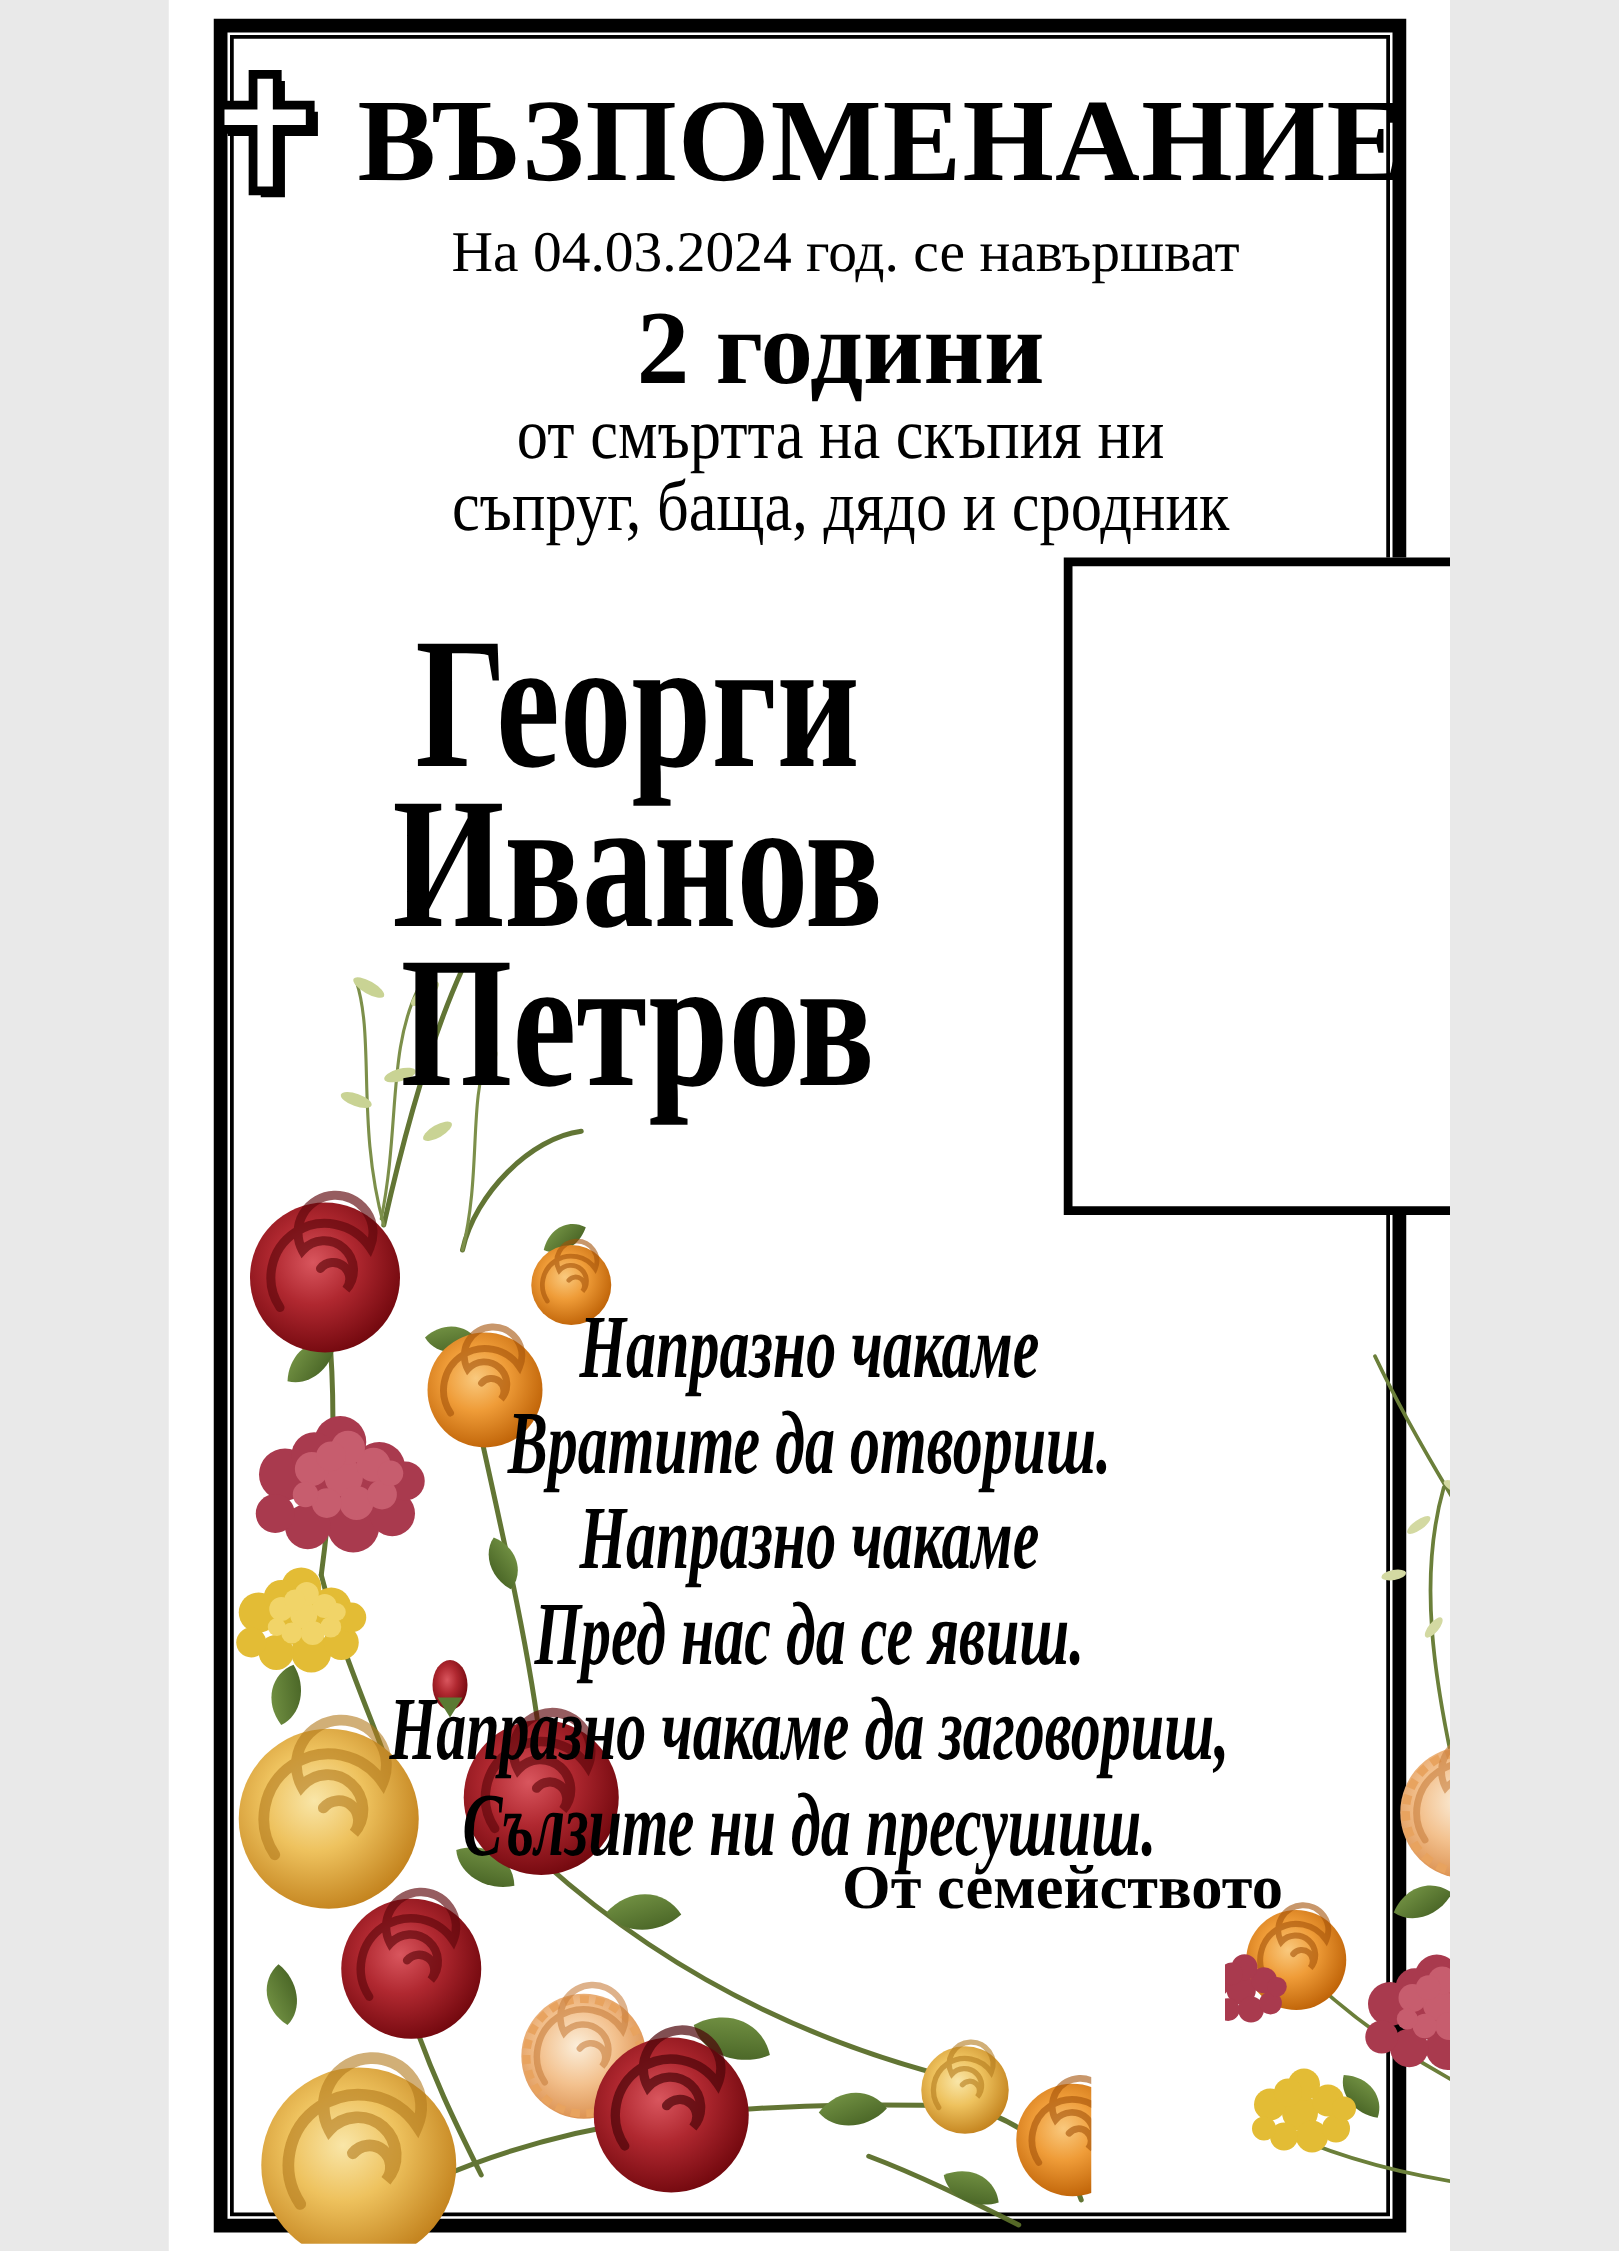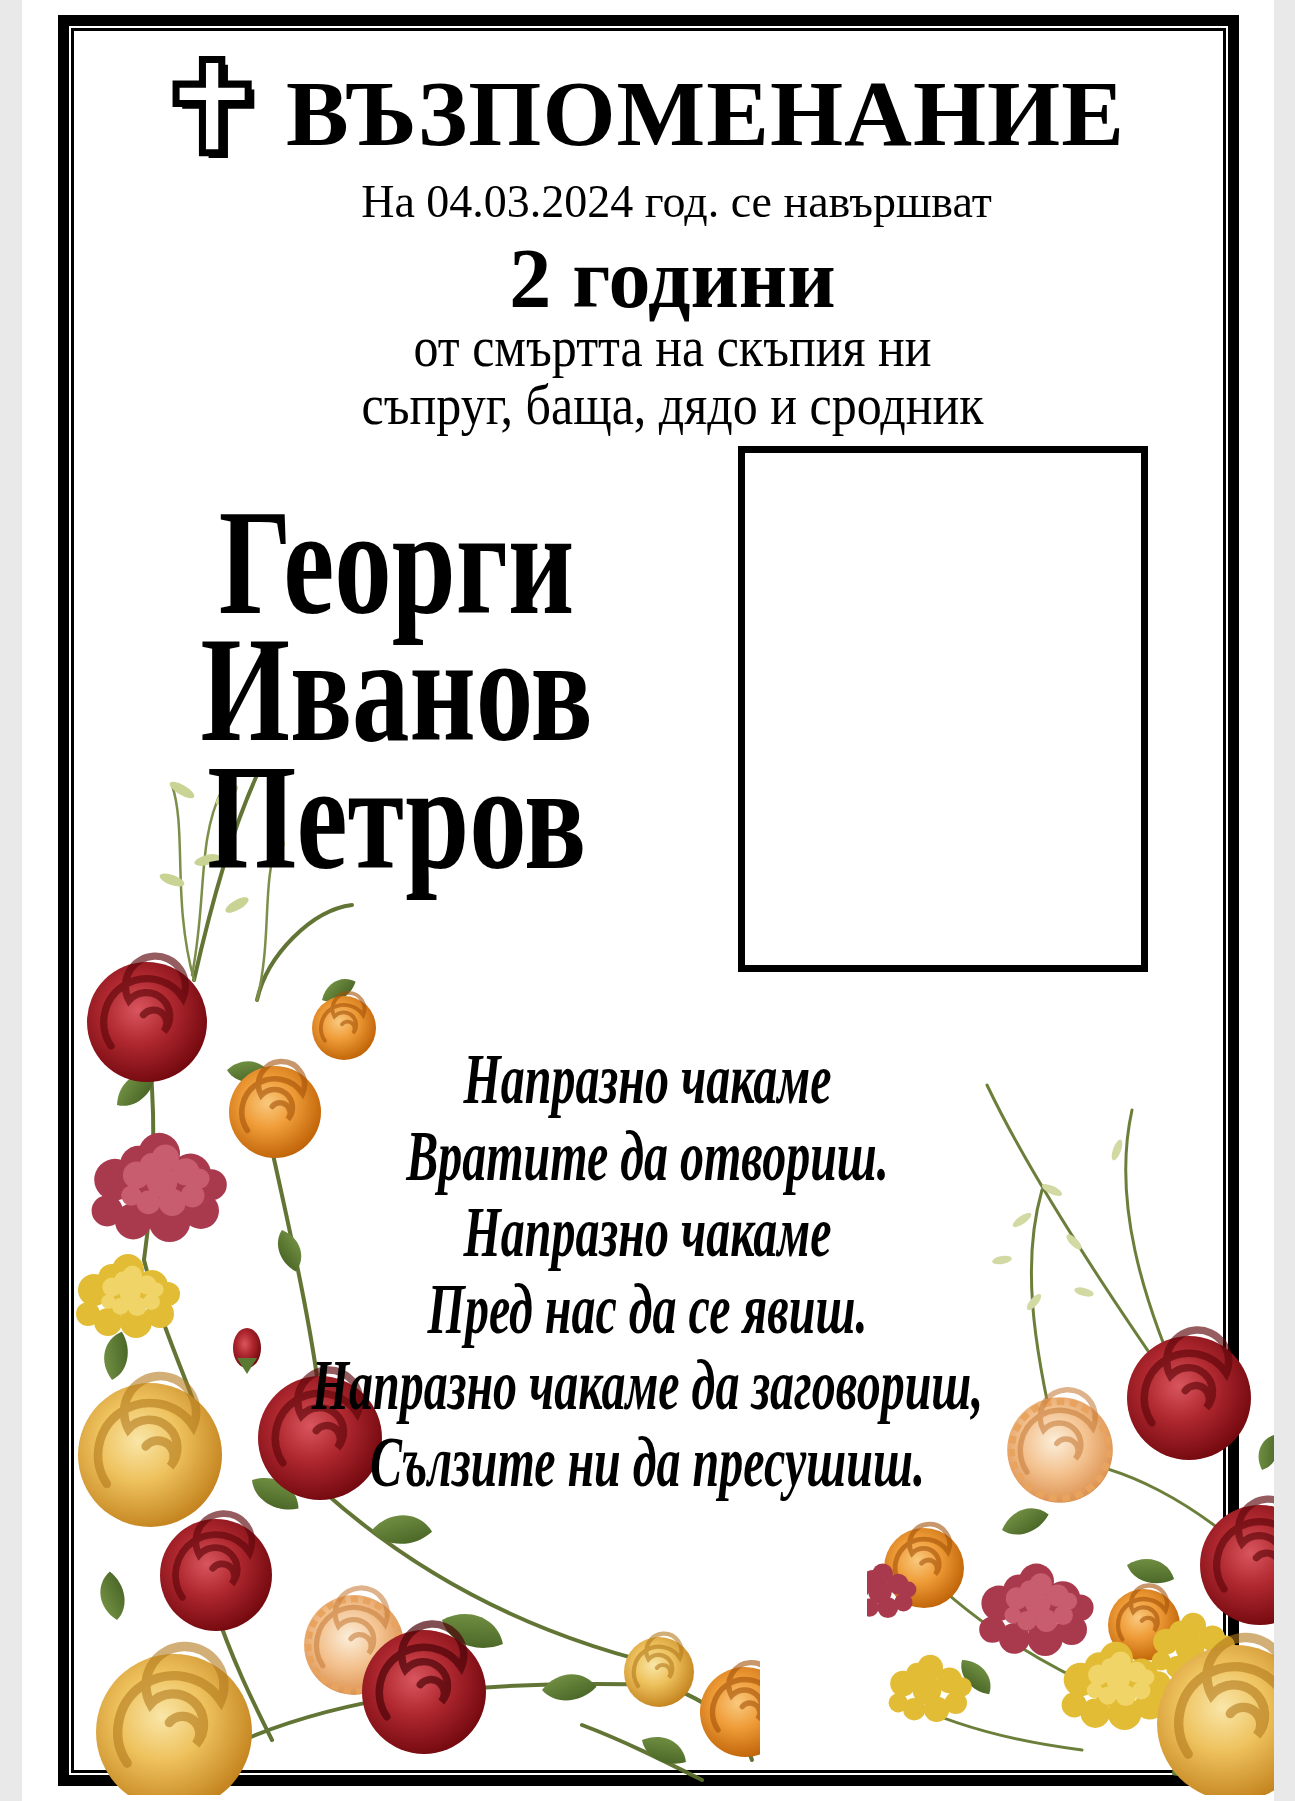--- a/index.html
+++ b/index.html
@@ -1,17 +1,17 @@
 <!DOCTYPE html>
 <html><head>
 <meta charset="utf-8">
 <style>
   html,body{margin:0;padding:0;background:#e9e9e9;}
   .canvas{
-    position:relative;width:1252px;height:1801px;background:#ffffff;
+    position:relative;width:1025px;height:1801px;background:#ffffff;
     margin:0 auto;overflow:hidden;
     font-family:"Liberation Serif","DejaVu Serif",serif;color:#000;
   }
   
   .frame-outer{position:absolute;left:36px;top:15px;right:35px;bottom:15px;
     border:11px solid #000;z-index:1;}
   .frame-inner{position:absolute;left:49px;top:28px;right:48px;bottom:28px;
     border:3px solid #000;z-index:1;}
   
   .bouquet{position:absolute;z-index:2;}
@@ -268,14 +268,15 @@
 
   <div class="poem">
     <div>Напразно чакаме</div>
     <div>Вратите да отвориш.</div>
     <div>Напразно чакаме</div>
     <div>Пред нас да се явиш.</div>
     <div>Напразно чакаме да заговориш,</div>
     <div>Сълзите ни да пресушиш.</div>
   </div>
 
+  <div class="closing">От семейството</div>
 
 </div>
 
 </body></html>

